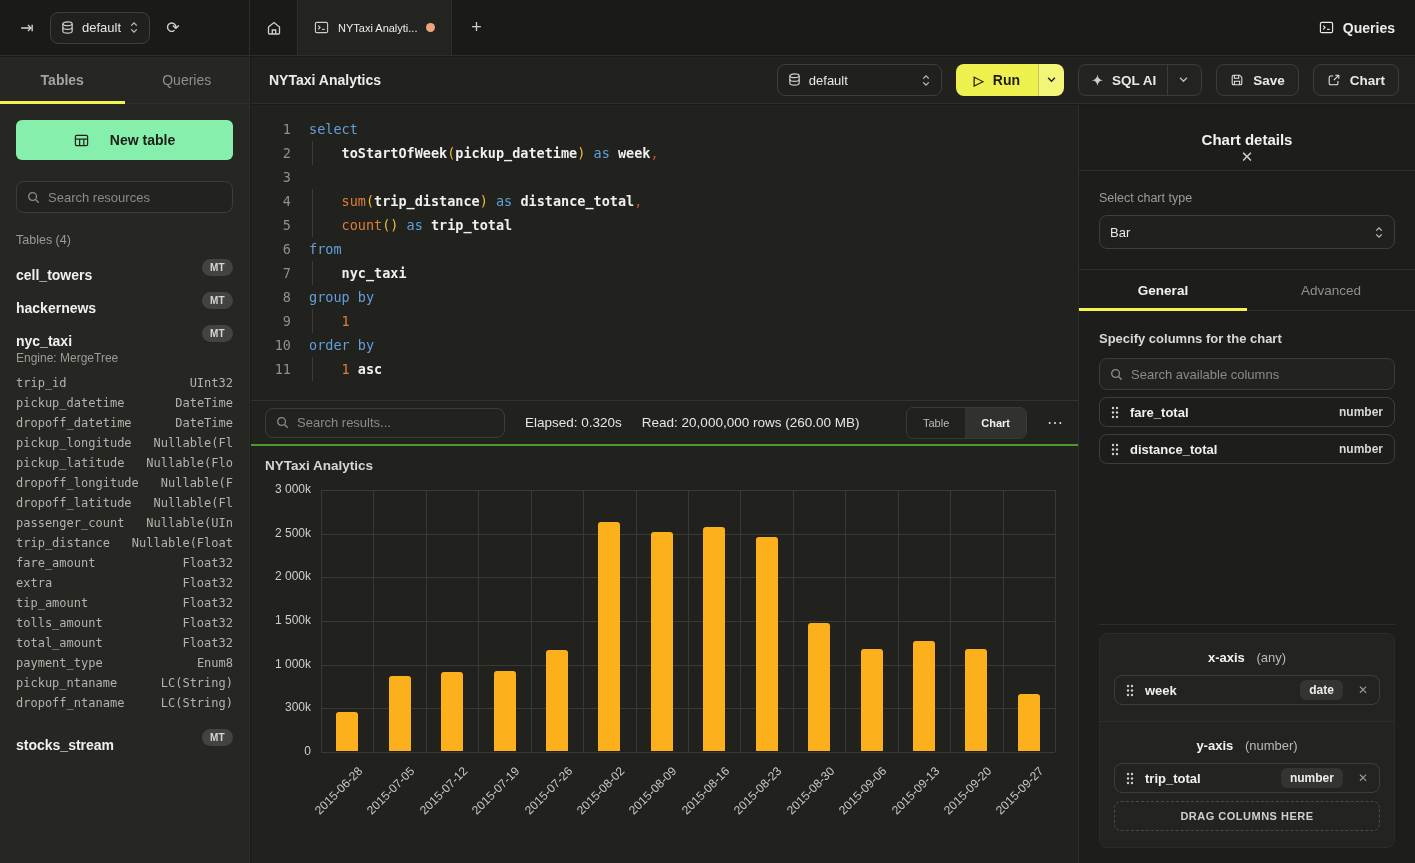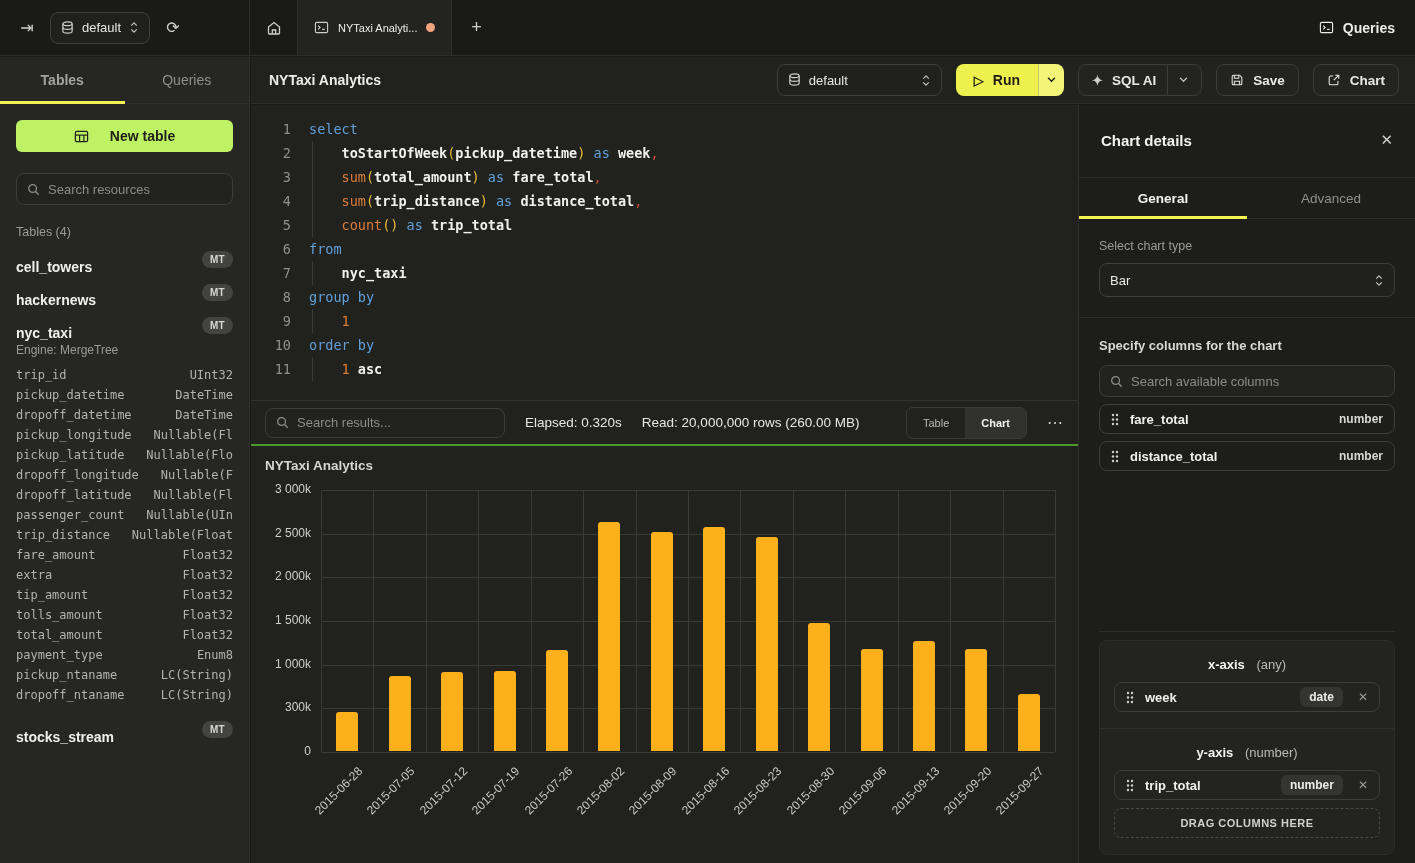--- a/index.html
+++ b/index.html
@@ -35,21 +35,21 @@
 
   
   #sidebar { position:absolute; left:0; top:57px; width:250px; bottom:0; background:#262622;
     border-right:1px solid #2e2e2b; display:flex; flex-direction:column; }
   #sidebar-tabs { height:47px; display:flex; border-bottom:1px solid #2e2e2b; flex:none; }
   .side-tab { flex:1; display:flex; align-items:center; justify-content:center; cursor:pointer;
     color:#8f8f8c; font-size:14px; position:relative; }
   .side-tab.active { color:#a3a3a3; font-weight:600; }
   .side-tab.active::after { content:""; position:absolute; left:0; right:0; bottom:-1px; height:3px; background:#f2f452; }
   #sidebar-body { padding:16px; overflow:hidden; }
-  #new-table-btn { width:100%; height:32px; border:none; border-radius:6px; background:#bef264;
+  #new-table-btn { width:100%; height:40px; border:none; border-radius:6px; background:#86efac;
     color:#21211a; font-size:14px; font-weight:600; display:flex; align-items:center; justify-content:center; gap:21px; cursor:pointer; }
   .search-input { display:flex; align-items:center; gap:8px; height:32px; padding:0 10px;
     border:1px solid #3d3d3a; border-radius:8px; background:#222220; }
   .search-input input { flex:1; min-width:0; background:none; border:none; outline:none; color:#e8e8e5; font-size:13px;
     font-family:"Liberation Sans", sans-serif; }
   .search-input input::placeholder { color:#8b8b88; }
   #sidebar-search { margin-top:21px; }
   #tables-label { margin-top:20px; color:#9b9b98; font-size:12.5px; }
   .table-row { display:flex; align-items:center; justify-content:space-between; height:33px; cursor:pointer; }
   .table-row .tname { color:#f0f0ed; font-size:14px; font-weight:600;margin-top:15px; }
@@ -111,22 +111,22 @@
   .gl-v { position:absolute; top:0; bottom:0; width:1px; background:#393936; }
   .bar { position:absolute; bottom:1px; width:22px; background:#fcb11c; border-radius:3px 3px 0 0; }
   .ytick { position:absolute; width:60px; text-align:right; font-size:12px; color:#cfcfcb; }
   .xlabel-anchor { position:absolute; }
   .xlabel { position:absolute; right:0; top:0; transform:rotate(-45deg); transform-origin:top right;
     white-space:nowrap; font-size:12px; color:#c8c8c4; }
 
   
   #panel { position:absolute; left:1078px; top:105px; right:0; bottom:0; background:#1d1d1b;
     border-left:1px solid #2e2e2b; display:flex; flex-direction:column; }
-  #panel-header { padding:26px 22px 28px 22px; display:flex; align-items:center; justify-content:space-between;
-    border-bottom:1px solid #2e2e2b; }
+  #panel-header { padding:26px 22px 4px 22px; display:flex; align-items:center; justify-content:space-between;
+    border-bottom:1px solid #2e2e2b;flex-direction:column; }
   #panel-title { font-size:15px; font-weight:700; color:#f2f2ef; }
   #panel-close { background:none; border:none; color:#cfcfcb; font-size:15px; cursor:pointer; }
   #panel-tabs { display:flex; border-bottom:1px solid #2e2e2b; }
   .panel-tab { flex:1; height:40px; display:flex; align-items:center; justify-content:center;
     color:#8f8f8c; font-size:13.5px; cursor:pointer; position:relative; }
   .panel-tab.active { color:#f2f2ef; font-weight:600; }
   .panel-tab.active::after { content:""; position:absolute; left:0; right:0; bottom:-1px; height:3px; background:#f2f452; }
   #panel-sec1 { padding:20px; border-bottom:1px solid #2e2e2b; }
   .panel-label { color:#9b9b98; font-size:12.5px; }
   #chart-type-select { margin-top:10px; height:34px; justify-content:space-between; background:#20201d; }
@@ -366,21 +366,21 @@
           <path d="M13.2 2.8L7.8 8.2"></path>
         </svg>
       <span>Chart</span>
     </button>
   </div>
 </div>
 
 <div id="editor">
     <div class="code-line"><span class="ln">1</span><span class="code"><span class="tk-kw">select</span></span></div>
     <div class="code-line ind"><span class="ln">2</span><span class="code"><span class="tk-id">toStartOfWeek</span><span class="tk-par">(</span><span class="tk-id">pickup_datetime</span><span class="tk-par">)</span><span class="tk-pl"> </span><span class="tk-kw">as</span><span class="tk-pl"> </span><span class="tk-id">week</span><span class="tk-pun">,</span></span></div>
-    <div class="code-line ind"><span class="ln">3</span><span class="code"><span class="tk-fn">sum</span><span class="tk-par">(</span><span class="tk-id">total_amount</span><span class="tk-par">)</span><span class="tk-pl"> </span><span class="tk-kw">as</span><span class="tk-pl"> </span><span class="tk-id">fare_total</span><span class="tk-pun">,</span></span></div>
+    <div class="code-line ind"><span class="ln">3</span></div>
     <div class="code-line ind"><span class="ln">4</span><span class="code"><span class="tk-fn">sum</span><span class="tk-par">(</span><span class="tk-id">trip_distance</span><span class="tk-par">)</span><span class="tk-pl"> </span><span class="tk-kw">as</span><span class="tk-pl"> </span><span class="tk-id">distance_total</span><span class="tk-pun">,</span></span></div>
     <div class="code-line ind"><span class="ln">5</span><span class="code"><span class="tk-fn">count</span><span class="tk-par">(</span><span class="tk-par">)</span><span class="tk-pl"> </span><span class="tk-kw">as</span><span class="tk-pl"> </span><span class="tk-id">trip_total</span></span></div>
     <div class="code-line"><span class="ln">6</span><span class="code"><span class="tk-kw">from</span></span></div>
     <div class="code-line ind"><span class="ln">7</span><span class="code"><span class="tk-id">nyc_taxi</span></span></div>
     <div class="code-line"><span class="ln">8</span><span class="code"><span class="tk-kw">group by</span></span></div>
     <div class="code-line ind"><span class="ln">9</span><span class="code"><span class="tk-num">1</span></span></div>
     <div class="code-line"><span class="ln">10</span><span class="code"><span class="tk-kw">order by</span></span></div>
     <div class="code-line ind"><span class="ln">11</span><span class="code"><span class="tk-num">1</span><span class="tk-pl"> </span><span class="tk-id">asc</span></span></div>
   </div>
 
@@ -495,33 +495,33 @@
         <span class="xlabel">2015-09-27</span>
       </div>
     </div>
 </div>
 
 <div id="panel">
   <div id="panel-header">
     <span id="panel-title">Chart details</span>
     <button id="panel-close">✕</button>
   </div>
-  <div id="panel-tabs">
-    <div class="panel-tab active">General</div>
-    <div class="panel-tab">Advanced</div>
-  </div>
   <div id="panel-sec1">
     <div class="panel-label">Select chart type</div>
     <div class="select-box" id="chart-type-select">
       <span>Bar</span>
       <svg class="ic" width="10" height="13" viewBox="0 0 10 14" fill="none" stroke="#bdbdb9" stroke-width="1.4">
           <path d="M2 5l3-3 3 3"></path>
           <path d="M2 9l3 3 3-3"></path>
         </svg>
     </div>
+  </div>
+  <div id="panel-tabs">
+    <div class="panel-tab active">General</div>
+    <div class="panel-tab">Advanced</div>
   </div>
   <div id="panel-sec2">
     <div id="columns-label">Specify columns for the chart</div>
     <div class="search-input" id="columns-search">
       <svg class="ic" width="13" height="13" viewBox="0 0 14 14" fill="none" stroke="#8b8b88" stroke-width="1.4">
           <circle cx="6" cy="6" r="4.2"></circle>
           <path d="M9.2 9.2L12.6 12.6"></path>
         </svg>
       <input type="text" placeholder="Search available columns" style="">
     </div>

